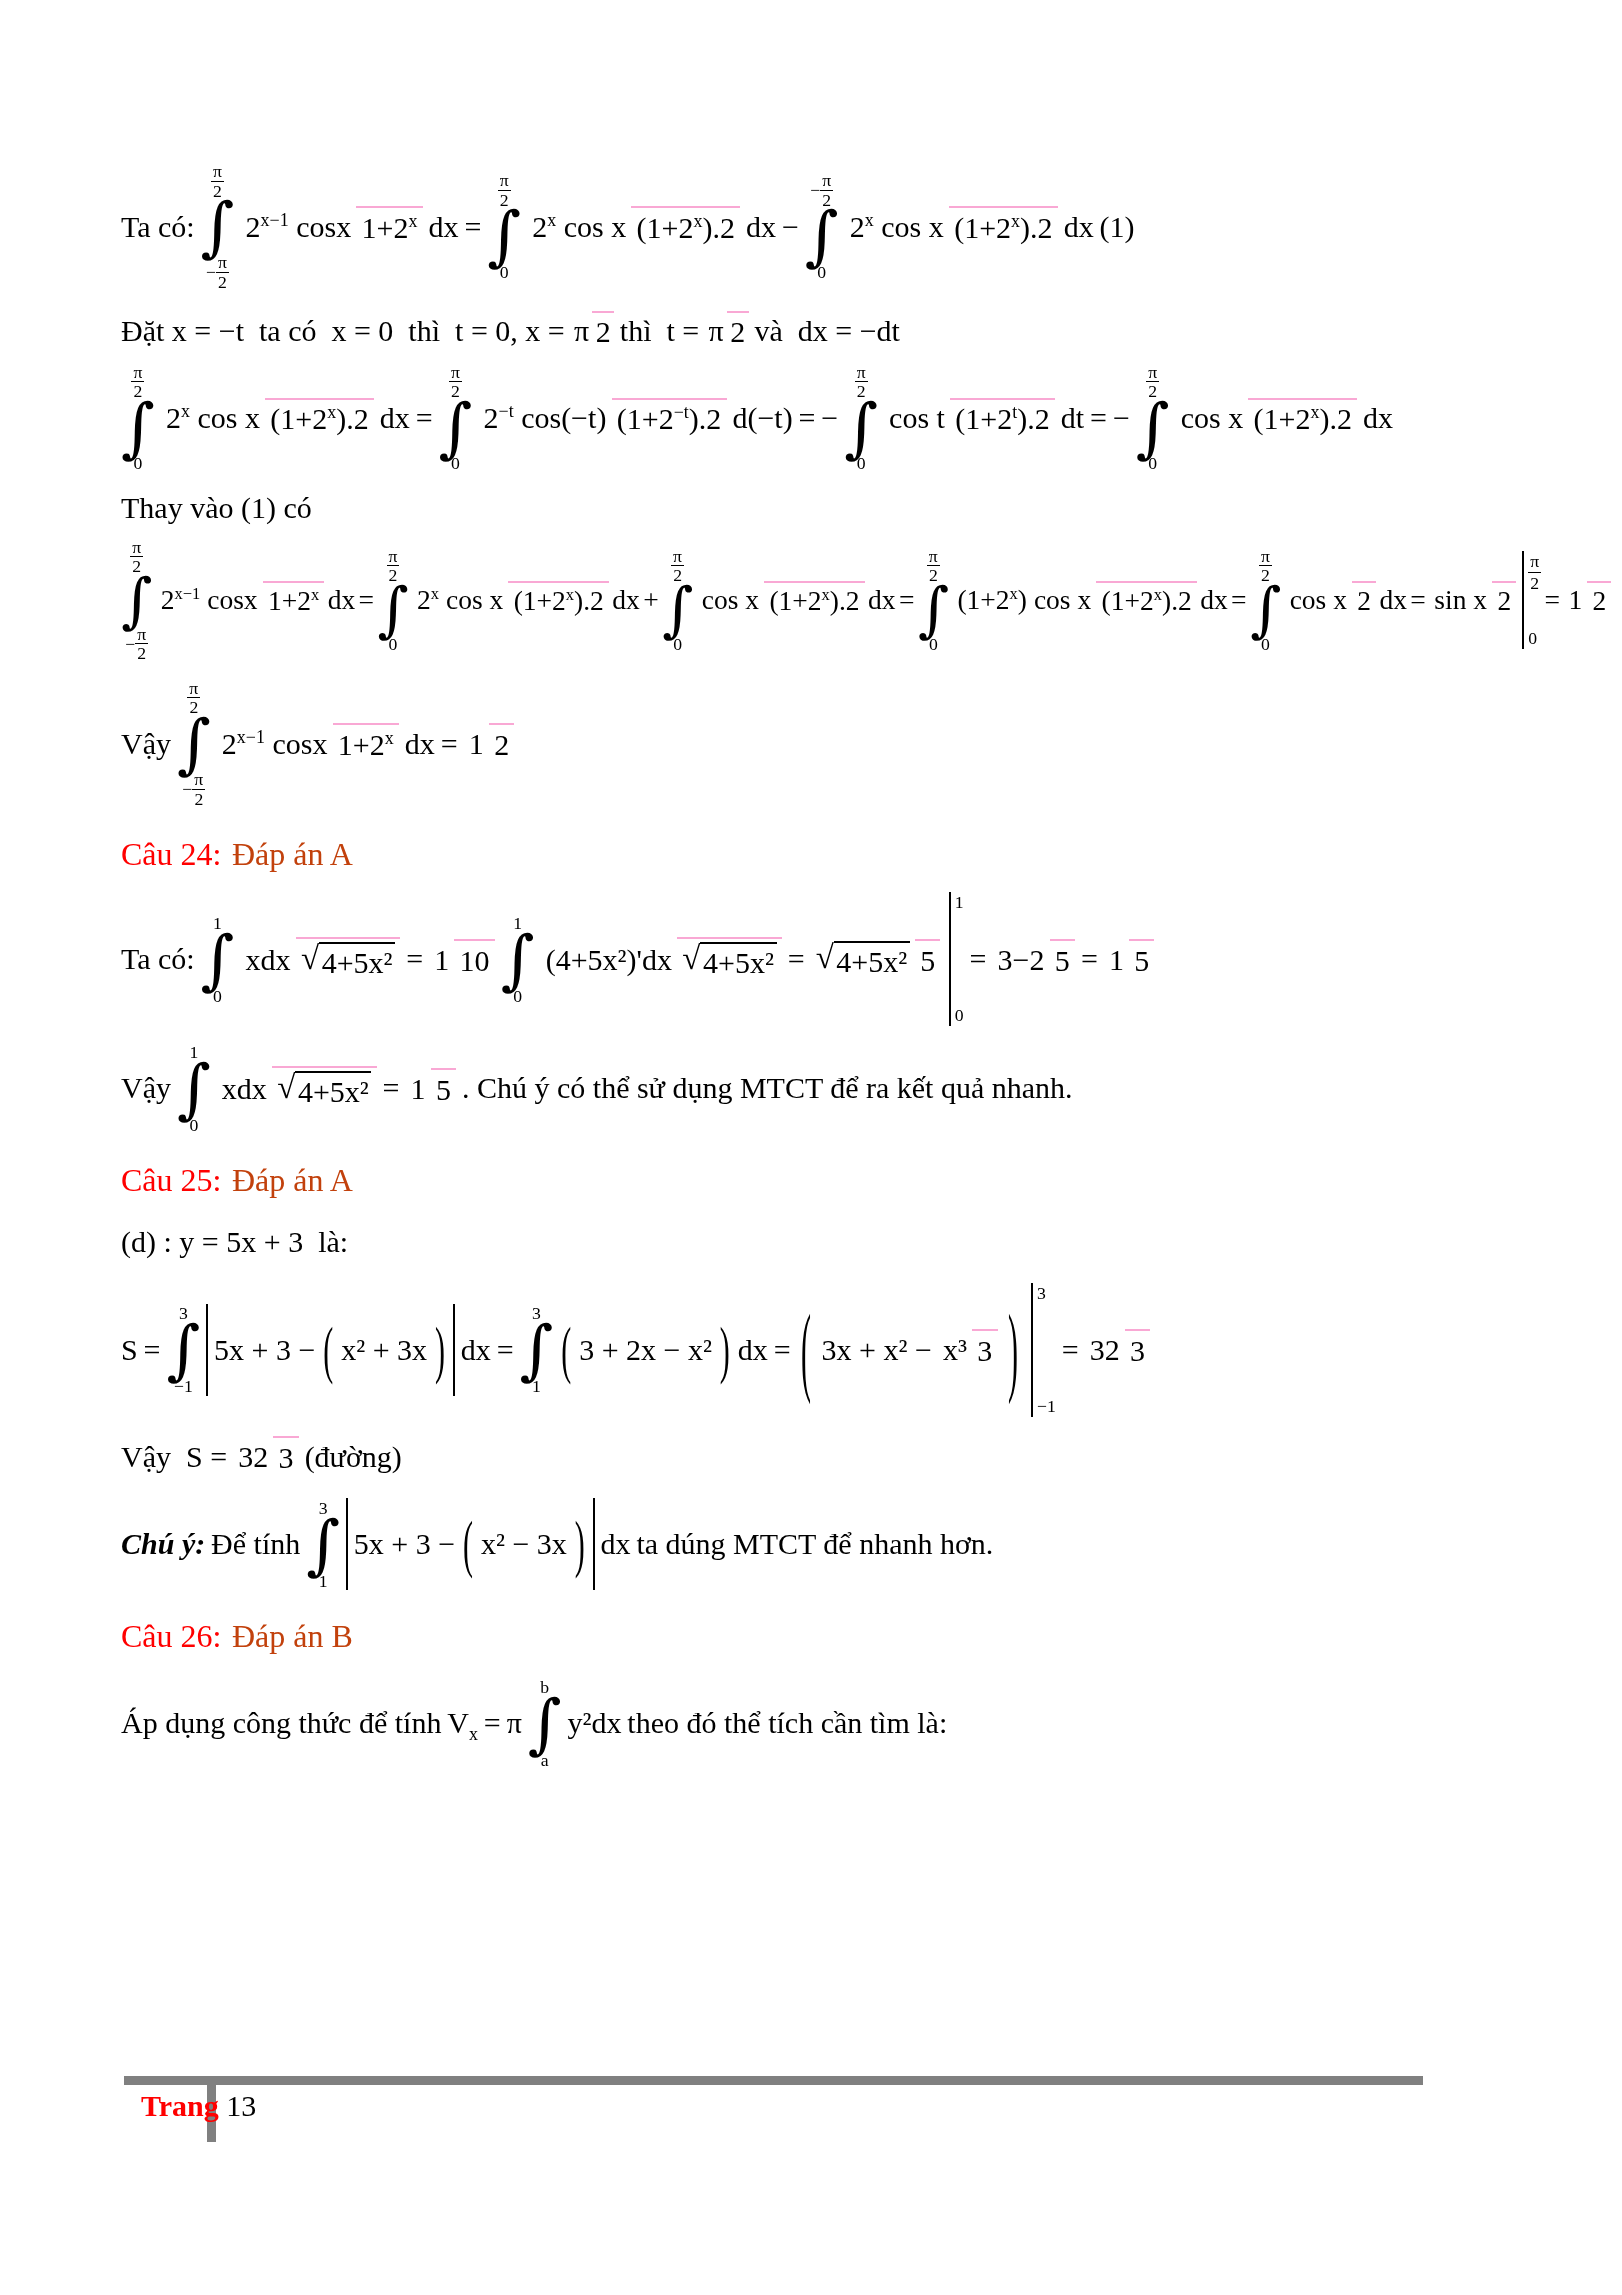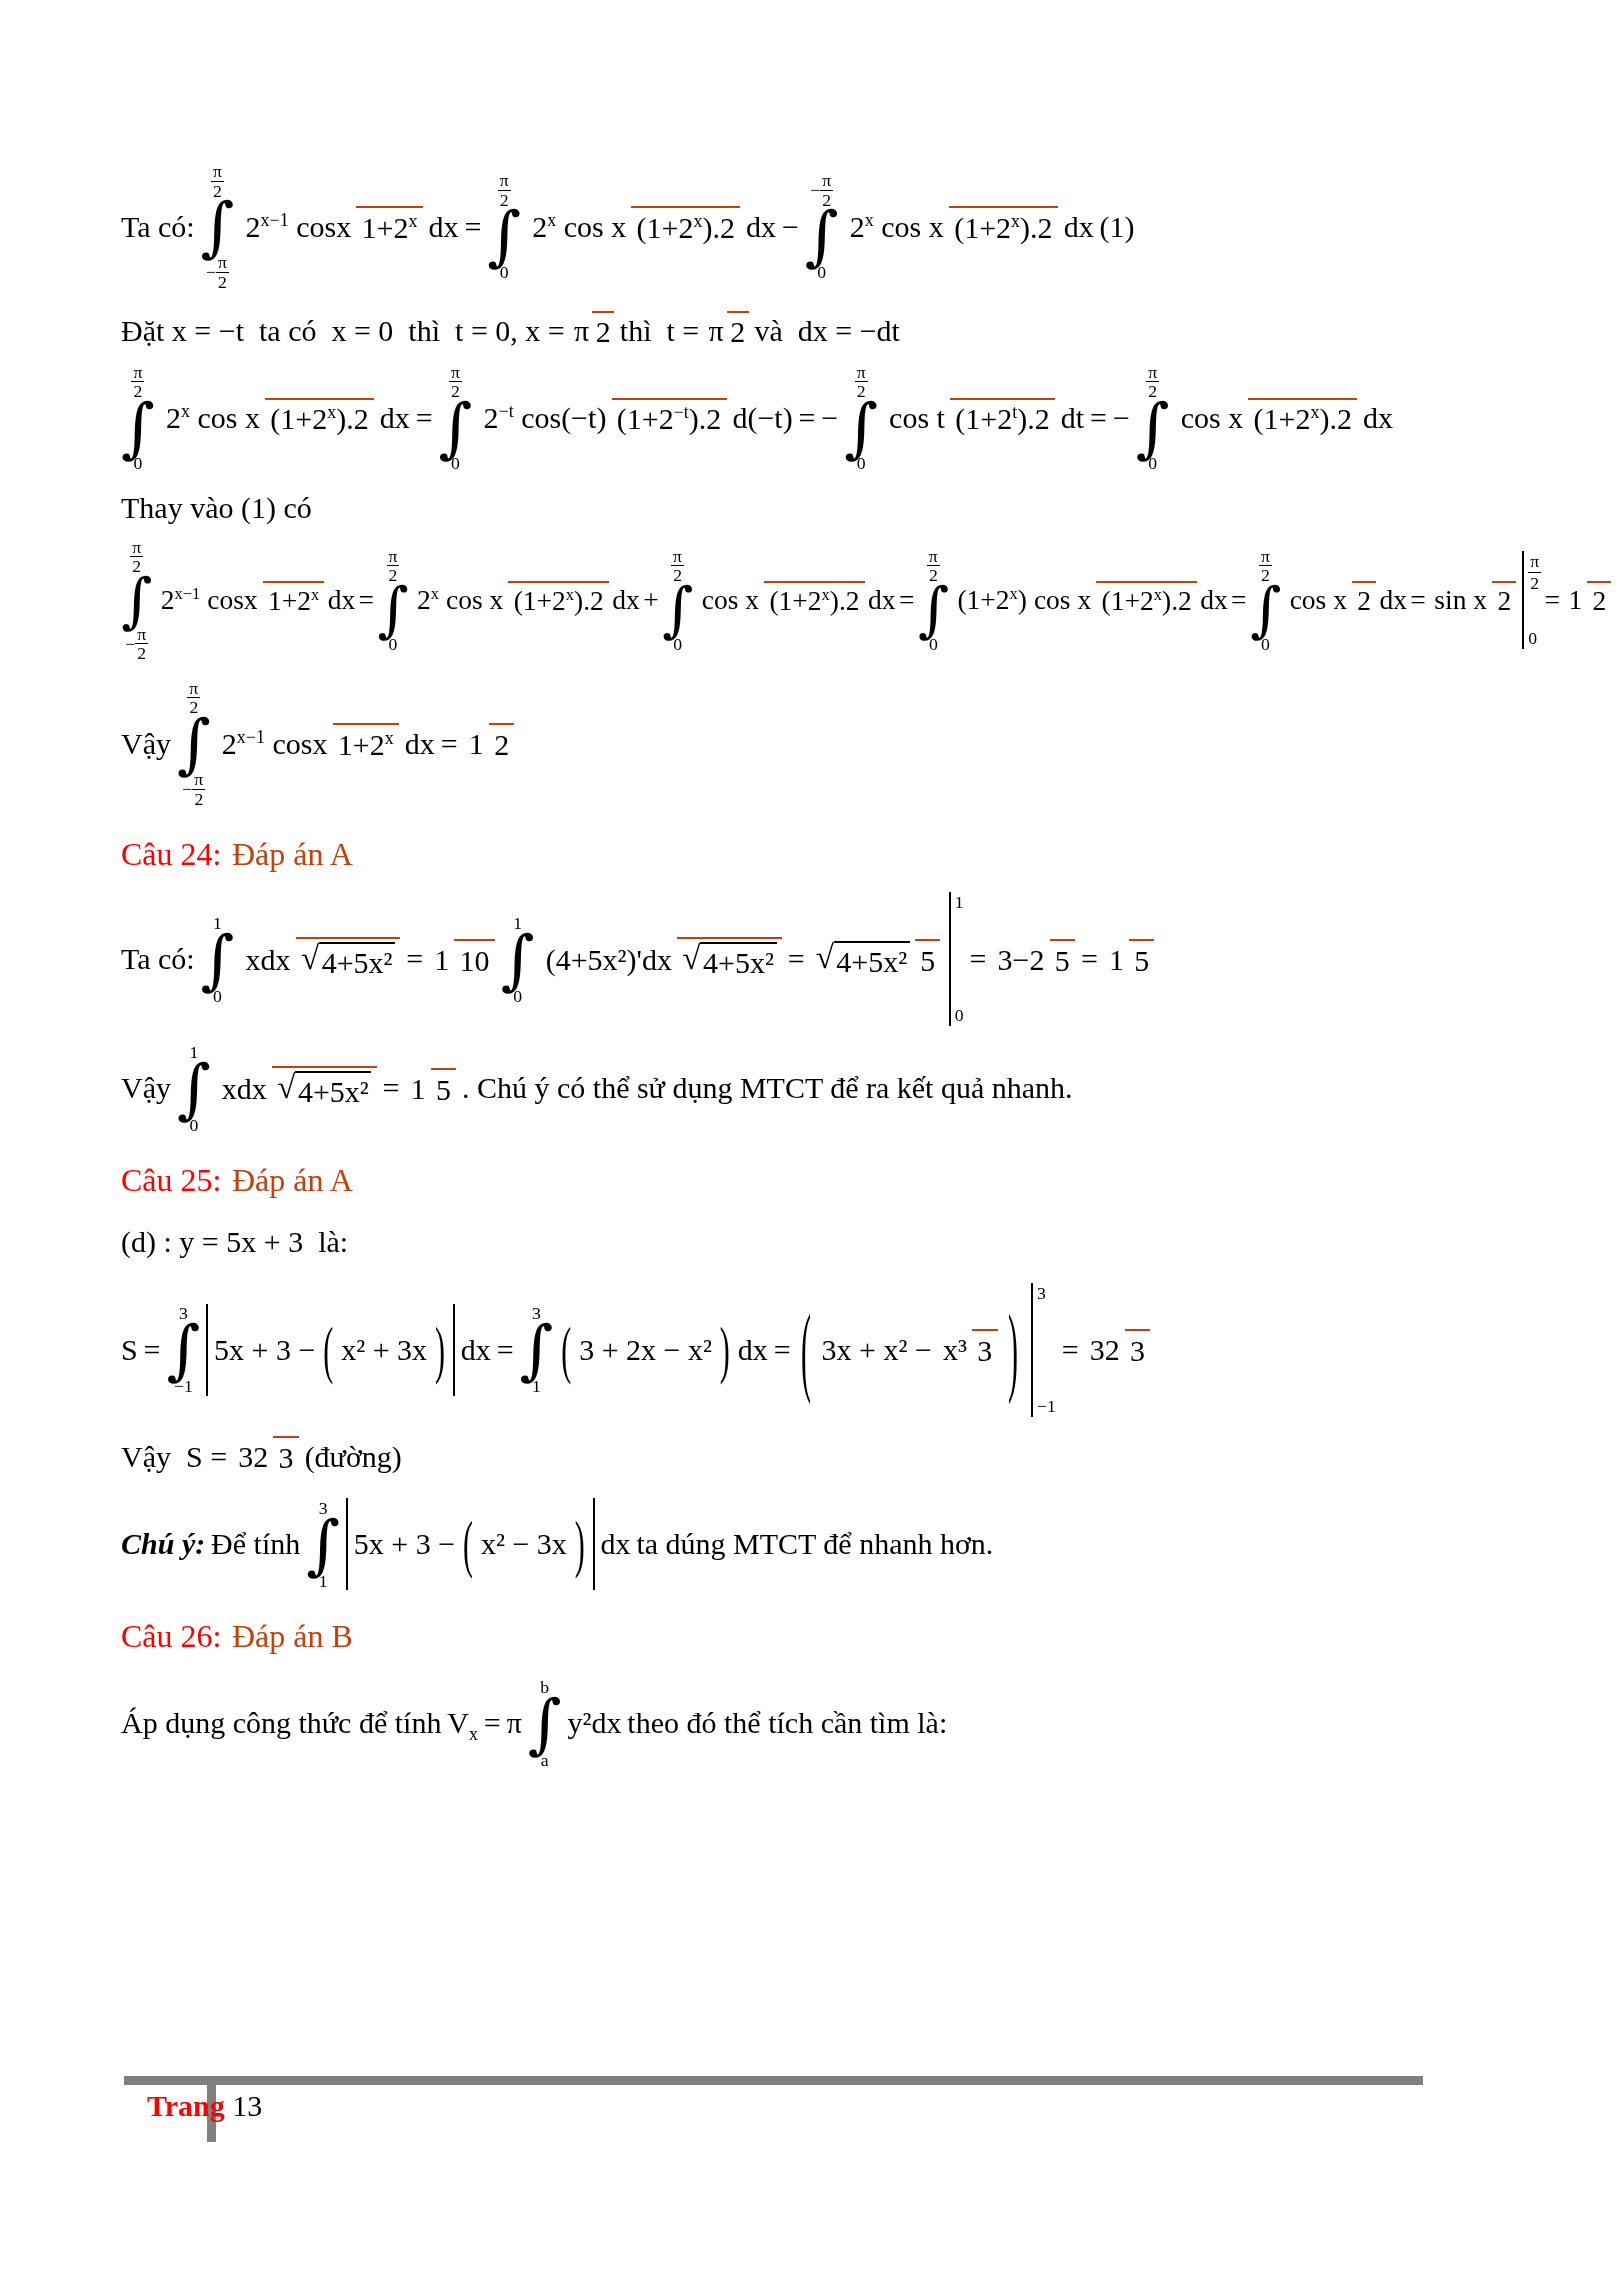--- a/index.html
+++ b/index.html
@@ -12,21 +12,21 @@
   
   .ig{display:inline-flex;flex-direction:column;align-items:center;line-height:1;}
   .isym{font-size:65px;line-height:.82;font-family:"DejaVu Serif","Liberation Serif",serif;}
   .lim{font-size:17.7px;line-height:1.05;display:inline-flex;align-items:center;justify-content:center;min-height:19.6px;}
   .tf{display:inline-flex;flex-direction:column;align-items:center;}
   .tf .tn{padding:0 2px;border-bottom:1.3px solid #000;}
   .tf .td{padding:0 2px;}
   
   .fr{display:inline-flex;flex-direction:row;align-items:center;vertical-align:middle;}
   .fr .n,.fr .d{padding:0.7px 5.2px;white-space:pre;text-align:center;line-height:1.25;}
-  .fr .d{border-top:2px solid #c2410c;}
+  .fr .d{border-top:2px solid #f9a8d4;}
   .fr.slim .n,.fr.slim .d{padding:0 3.3px;}
   sup{font-size:.6em;line-height:0;}
   sub{font-size:.6em;line-height:0;}
   
   .sq{display:inline-flex;align-items:flex-start;}
   .rs{font-size:1.1em;line-height:1;}
   .rb{border-top:2px solid #000;padding:0 2.6px;white-space:pre;}
   
   .ev{display:inline-flex;flex-direction:column;justify-content:space-between;border-left:2px solid #000;
       padding-left:3.9px;font-size:17.7px;height:98px;margin-left:2.6px;}
@@ -39,21 +39,21 @@
   
   .qh{font-size:32px;font-weight:normal;margin-top:27.5px;display:flex;gap:10.5px;}
   .qh .num{color:#ff0000;}
   .qh .ans{color:#c2410c;}
   .just{font-size:30px;margin-top:22px;text-align:justify;text-align-last:justify;}
   .plain{font-size:30px;margin-top:22px;white-space:pre;}
   .boldit{font-weight:bold;font-style:italic;}
   
   .fbar{position:absolute;left:124px;top:2076px;width:1299px;height:8.5px;background:#808080;}
   .fvert{position:absolute;left:207px;top:2084px;width:8.5px;height:58px;background:#808080;}
-  .ftext{position:absolute;left:147px;top:2089px;font-size:30px;}
+  .ftext{position:absolute;left:141px;top:2089px;font-size:30px;}
   .ftext .lab{color:#ff0000;font-weight:bold;}
 </style>
 </head>
 <body>
 
 <div class="content">
 
   <div class="row" style="margin-top:162px;">
     <span class="tx">Ta có:</span>
     <span class="ig">

